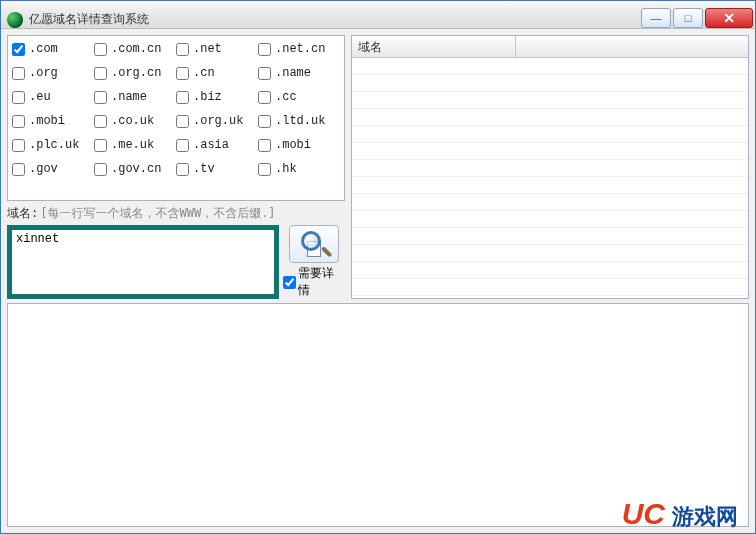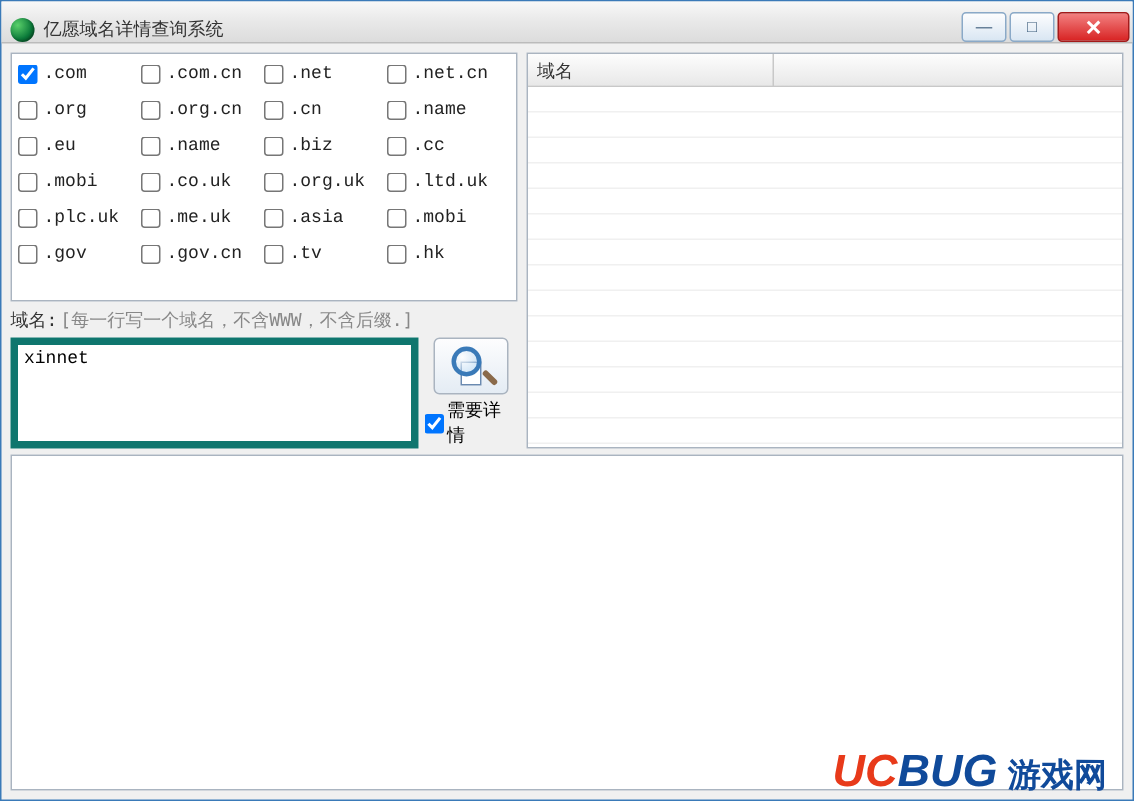--- a/index.html
+++ b/index.html
@@ -397,16 +397,15 @@
       </div>
 
     </div>
 
     <div class="bottom-panel"></div>
   </div>
 </div>
 
 <div class="watermark">
   <span class="uc">UC</span>
-    <span>BUG</span>
   <span class="cn">游戏网</span>
   <span class="com">.com</span>
 </div>
 
 </body></html>

